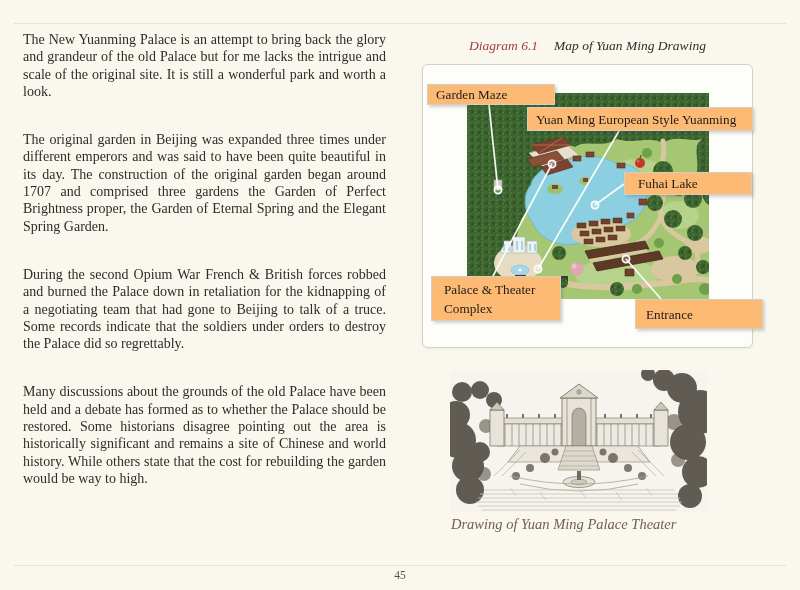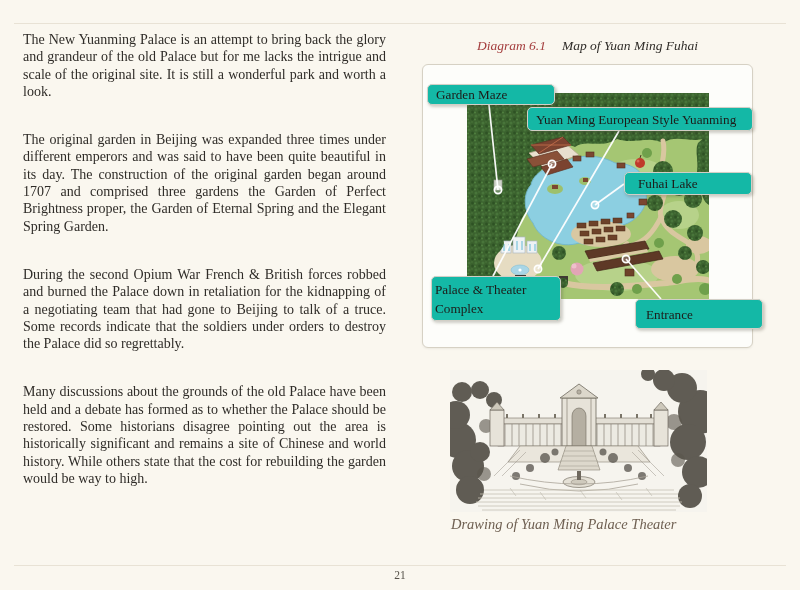--- a/index.html
+++ b/index.html
@@ -22,27 +22,27 @@
   .diagram-title { position:absolute; left:422px; top:38px; width:331px; text-align:center;
                    font-style:italic; font-size:13.5px; color:#2F2C28; white-space:nowrap; }
   .diagram-title .num { color:#A43E3E; margin-right:16px; }
 
   .map-card { position:absolute; left:422px; top:64px; width:331px; height:284px;
               background:#FDFDFA; border:1px solid #D6D1C4; border-radius:6px;
               box-shadow:0 1px 2px rgba(80,75,60,.08); }
   .map-art { position:absolute; left:44px; top:28px; width:242px; height:206px; }
   .lines-overlay { position:absolute; left:0; top:0; width:331px; height:284px; }
 
-  .callout { position:absolute; background:#14b8a6; border:1px solid #D2CFC6; border-radius:5px;
+  .callout { position:absolute; background:#fdba74; border:1px solid #D2CFC6; border-radius:0;
              box-shadow:1.5px 2px 3px rgba(90,85,70,.28); font-size:13.2px; color:#1D1B18;
              overflow:hidden; }
   .co-garden   { left:4px;   top:19px;  width:128px; height:21px; line-height:20px; padding-left:8px; }
   .co-euro     { left:104px; top:42px;  width:226px; height:24px; line-height:23px; padding-left:8px; }
   .co-fuhai    { left:201px; top:107px; width:128px; height:23px; line-height:22px; padding-left:13px; }
-  .co-palace   { left:8px;   top:211px; width:130px; height:45px; line-height:19px; padding:3px 3px; }
+  .co-palace   { left:8px;   top:211px; width:130px; height:45px; line-height:19px; padding:3px 12px; }
   .co-entrance { left:212px; top:234px; width:128px; height:30px; line-height:29px; padding-left:10px; }
 
   
   .figure-art { position:absolute; left:450px; top:370px; width:257px; height:142px; }
   .figure-caption { position:absolute; left:451px; top:516px; font-style:italic;
                     font-size:14.5px; color:#6F6052; }
   .figure-license { position:absolute; left:451px; top:542px; font-size:8.8px;
                     font-weight:600; color:#3B3831; letter-spacing:.2px; }
 </style>
 </head>
@@ -53,21 +53,21 @@
   <div class="rule rule-top"></div>
 
   <div class="text-col">
     <p>The New Yuanming Palace is an attempt to bring back the glory and grandeur of the old Palace but for me lacks the intrigue and scale of the original site. It is still a wonderful park and worth a look.</p>
     <p>The original garden in Beijing was expanded three times under different emperors and was said to have been quite beautiful in its day. The construction of the original garden began around 1707 and comprised three gardens the Garden of Perfect Brightness proper, the Garden of Eternal Spring and the Elegant Spring Garden.</p>
     <p>During the second Opium War French &amp; British forces robbed and burned the Palace down in retaliation for the kidnapping of a negotiating team that had gone to Beijing to talk of a truce. Some records indicate that the soldiers under orders to destroy the Palace did so regrettably.</p>
     <p>Many discussions about the grounds of the old Palace have been held and a debate has formed as to whether the Palace should be restored. Some historians disagree pointing out the area is historically significant and remains a site of Chinese and world history. While others state that the cost for rebuilding the garden would be way to high.</p>
   </div>
 
   <div class="diagram-title">
-    <span class="num">Diagram 6.1</span><span>Map of Yuan Ming Fuhai</span>
+    <span class="num">Diagram 6.1</span><span>Map of Yuan Ming Drawing</span>
   </div>
 
   <div class="map-card">
 
     <svg class="map-art" viewBox="0 0 242 206">
       <defs>
         <pattern id="forest" width="7" height="7" patternUnits="userSpaceOnUse">
           <rect width="7" height="7" fill="#3B622E"></rect>
           <circle cx="2" cy="2" r="1.5" fill="#48753A"></circle>
           <circle cx="5.5" cy="5" r="1.4" fill="#2E5224"></circle>
@@ -323,15 +323,15 @@
         <line x1="90" y1="122" x2="96" y2="130"></line>
       <line x1="130" y1="120" x2="136" y2="128"></line>
         <line x1="166" y1="122" x2="172" y2="130"></line>
       <line x1="196" y1="118" x2="202" y2="126"></line>
     </g>
   </svg>
 
   <div class="figure-caption">Drawing of Yuan Ming Palace Theater</div>
 
   <div class="rule rule-bottom"></div>
-  <div class="page-number">21</div>
+  <div class="page-number">45</div>
 
 </div>
 
 </body></html>

